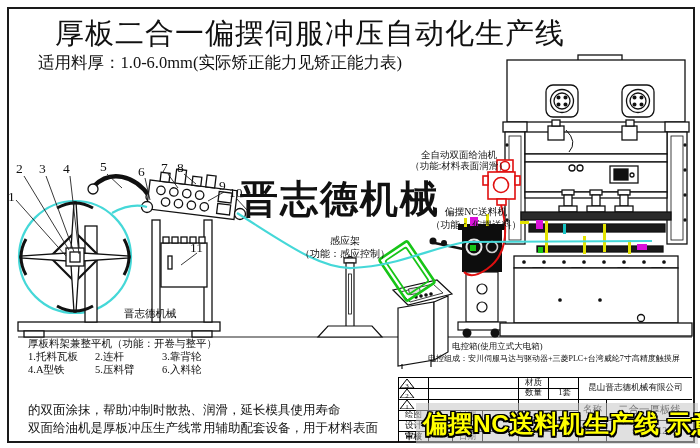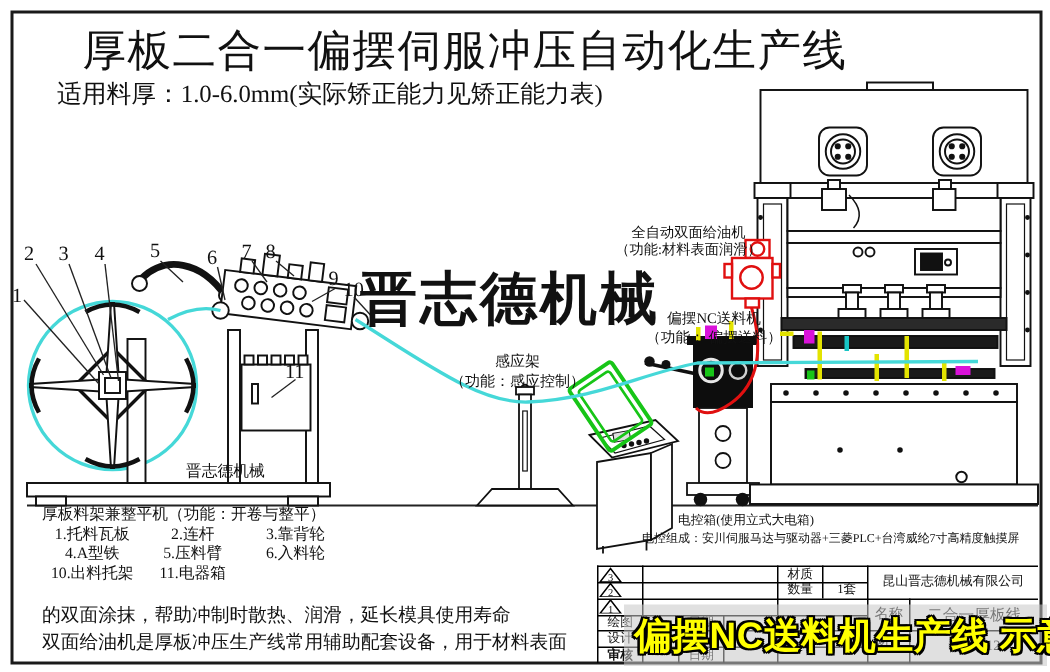--- a/index.html
+++ b/index.html
@@ -6,21 +6,21 @@
   #page{position:relative;width:700px;height:448px;background:#fff;overflow:hidden;
         font-family:"Liberation Serif","DejaVu Serif",serif;color:#111;}
   #frame{position:absolute;left:7px;top:7px;width:684px;height:432px;border:2px solid #1a1a1a;}
   .abs{position:absolute;}
   #title{left:55px;top:14px;font-size:29px;letter-spacing:1px;white-space:nowrap;}
   #subtitle{left:38px;top:52px;font-size:16.5px;white-space:nowrap;}
   svg{position:absolute;left:0;top:0;}
   svg text{font-family:"Liberation Serif","DejaVu Serif",serif;fill:#111;}
   
   #parts{left:28px;top:337px;width:250px;font-size:10.5px;line-height:13px;}
-  .prow{display:flex;text-align:center;}
+  .prow{display:flex;}
   .prow span{display:inline-block;}
   .c1{width:67px;} .c2{width:67px;} .c3{width:70px;}
   #desc{left:28px;top:402px;width:375px;font-size:12.5px;line-height:17.5px;}
   
   #tblock{left:398px;top:377px;width:294px;height:65px;font-size:8.5px;}
   .ln{position:absolute;background:#000;}
   .cellt{position:absolute;display:flex;align-items:center;justify-content:center;overflow:hidden;white-space:nowrap;}
   
   #oband{left:416px;top:403px;width:282px;height:41px;background:rgba(198,198,198,0.55);}
   #otext{left:423px;top:407px;font-family:"Liberation Sans","DejaVu Sans",sans-serif;
@@ -324,25 +324,20 @@
     <div class="prow">
       <span class="c1">1.托料瓦板</span>
       <span class="c2">2.连杆</span>
       <span class="c3">3.靠背轮</span>
     </div>
     <div class="prow">
       <span class="c1">4.A型铁</span>
       <span class="c2">5.压料臂</span>
       <span class="c3">6.入料轮</span>
     </div>
-    <div class="prow">
-      <span class="c1">10.出料托架</span>
-      <span class="c2">11.电器箱</span>
-      <span class="c3"></span>
-    </div>
   </div>
 
   <div id="desc" class="abs">
     <div>的双面涂抹，帮助冲制时散热、润滑，延长模具使用寿命</div>
     <div>双面给油机是厚板冲压生产线常用辅助配套设备，用于材料表面</div>
   </div>
 
   <div id="tblock" class="abs">
 
     <div class="ln" style="left:0;top:0;width:1px;height:65px;"></div>

